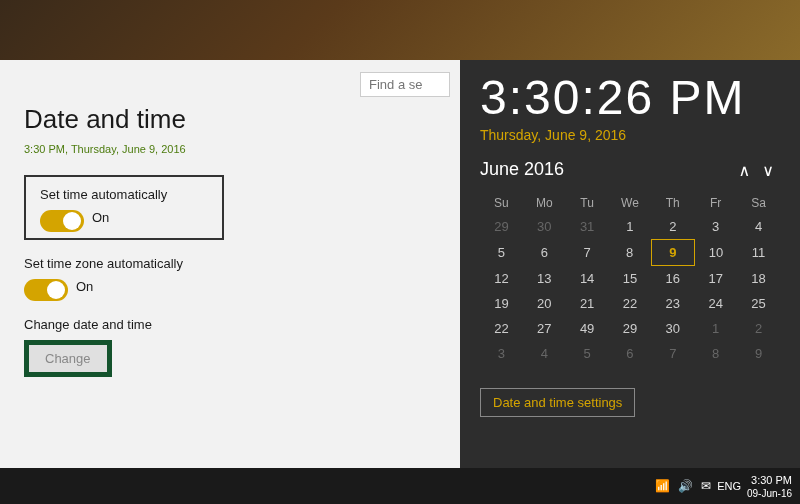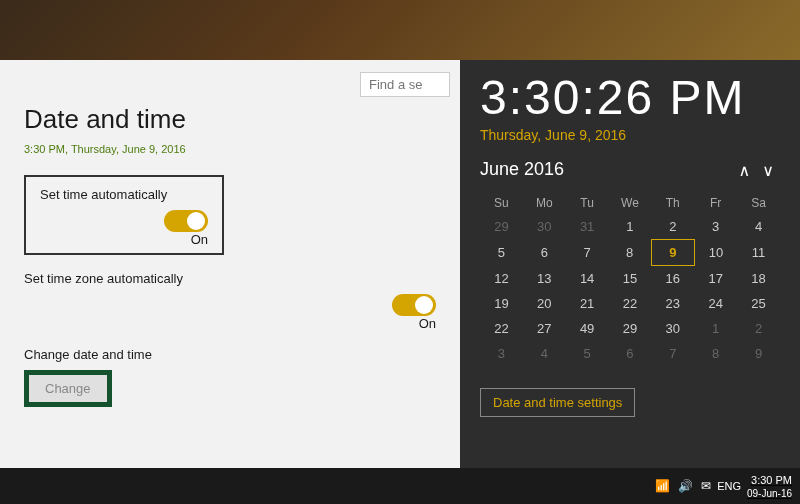--- a/index.html
+++ b/index.html
@@ -78,22 +78,22 @@
     }
 
     .setting-label {
       font-size: 13px;
       color: #1a1a1a;
       margin-bottom: 8px;
     }
 
     .toggle-row {
       display: flex;
-      align-items: flex-end;
-      flex-direction: column;
+      align-items: flex-start;
+      gap: 8px;
     }
 
     .toggle {
       width: 44px;
       height: 22px;
       background: #d4a400;
       border-radius: 11px;
       position: relative;
       flex-shrink: 0;
     }
@@ -411,17 +411,17 @@
   </div>
 </div>
 
 <div class="taskbar">
   <div class="taskbar-icons">
     <span class="taskbar-icon">📶</span>
     <span class="taskbar-icon">🔊</span>
     <span class="taskbar-icon">✉</span>
   </div>
   <span class="taskbar-lang">ENG</span>
-  <div style="display:flex;flex-direction:column;align-items:flex-end;text-decoration:underline;">
+  <div style="display:flex;flex-direction:column;align-items:flex-end;">
     <span class="taskbar-time">3:30 PM</span>
     <span class="taskbar-date-small">09-Jun-16</span>
   </div>
 </div>
 
 </body></html>

